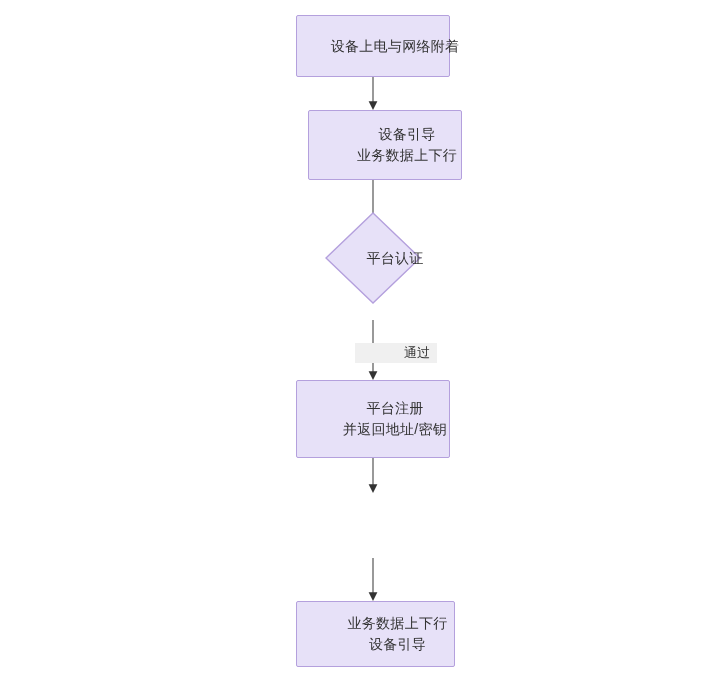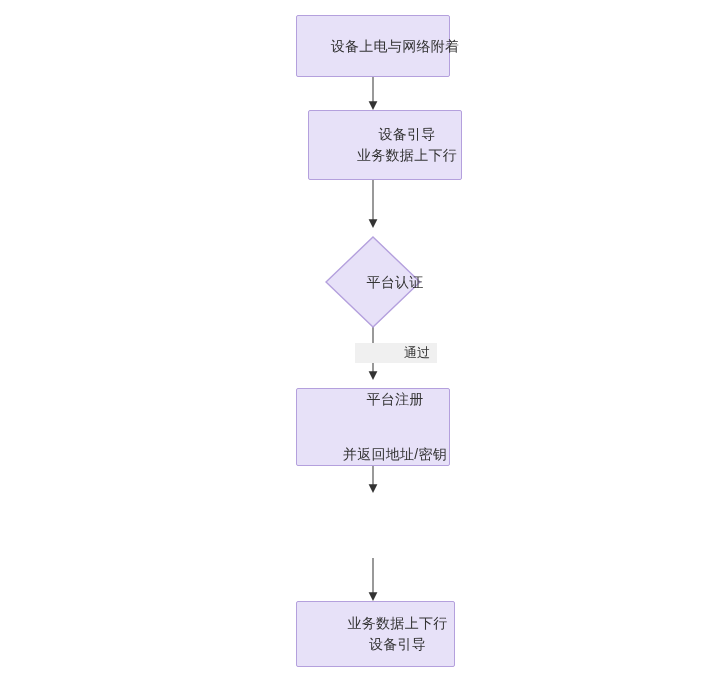--- a/index.html
+++ b/index.html
@@ -139,32 +139,32 @@
 
   <div class="node node-rect" style="left:296px; top:15px; width:154px; height:62px;">
     <span class="node-line">设备上电与网络附着</span>
   </div>
 
   <div class="node node-rect" style="left:308px; top:110px; width:154px; height:70px;">
     <span class="node-line">设备引导</span>
     <span class="node-line">业务数据上下行</span>
   </div>
 
-  <div class="node node-diamond" style="left:325px; top:236px; width:96px; height:92px;">
+  <div class="node node-diamond" style="left:325px; top:212px; width:96px; height:92px;">
     <svg class="diamond-shape" viewBox="0 0 96 92" preserveAspectRatio="none" xmlns="http://www.w3.org/2000/svg">
       <polygon points="48,1 95,46 48,91 1,46"></polygon>
     </svg>
     <span class="node-line diamond-label">平台认证</span>
   </div>
 
   <div class="edge-label" style="left:355px; top:343px; width:36px;padding-left:44px;">
     <span>通过</span>
   </div>
 
-  <div class="node node-rect" style="left:296px; top:388px; width:154px; height:78px;justify-content:space-between;">
+  <div class="node node-rect" style="left:296px; top:380px; width:154px; height:78px;">
     <span class="node-line">平台注册</span>
     <span class="node-line">并返回地址/密钥</span>
   </div>
 
 
   <div class="node node-rect" style="left:296px; top:601px; width:159px; height:66px;">
     <span class="node-line">业务数据上下行</span>
     <span class="node-line">设备引导</span>
   </div>
 

